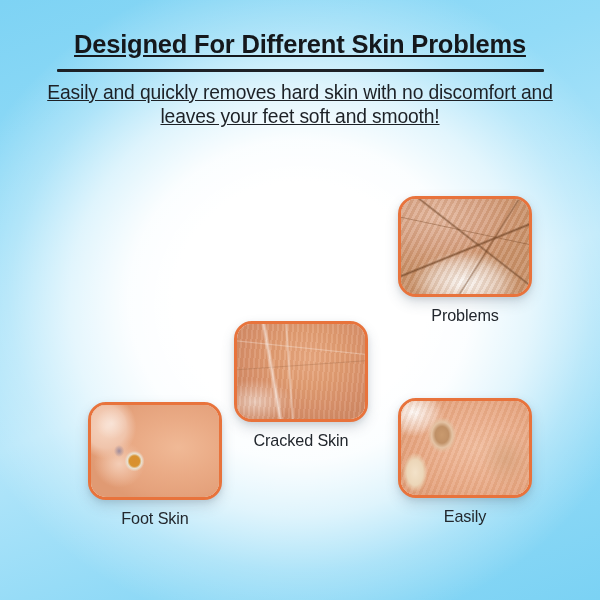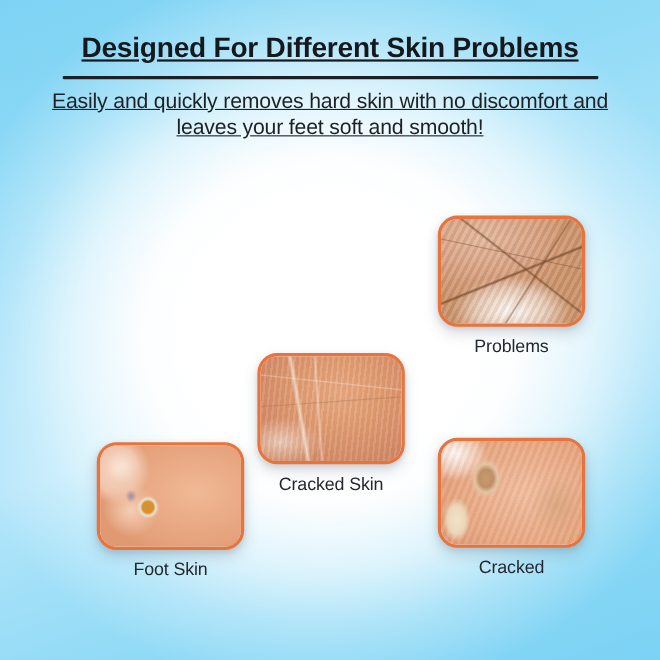--- a/index.html
+++ b/index.html
@@ -166,16 +166,16 @@
     <div class="frame">
       <div class="photo ph-corn"></div>
     </div>
     <div class="caption">Foot Skin</div>
   </div>
 
   <div class="tile" id="tile-callus">
     <div class="frame">
       <div class="photo ph-callus"></div>
     </div>
-    <div class="caption">Cracked</div>
+    <div class="caption">Easily</div>
   </div>
 
 </div>
 
 </body></html>

